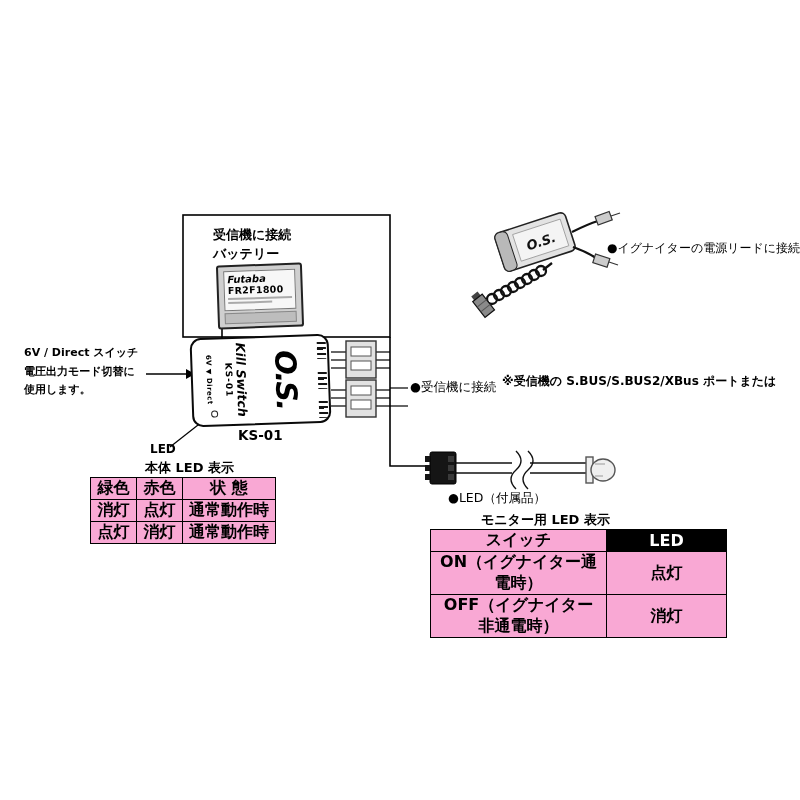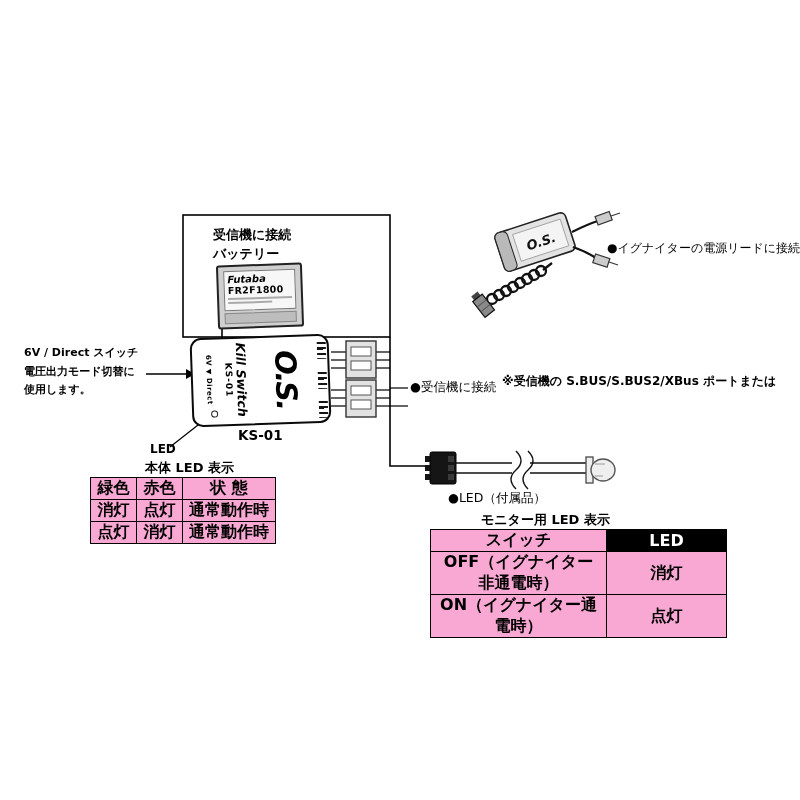--- a/index.html
+++ b/index.html
@@ -228,21 +228,21 @@
   </table>
 
 <div class="tbl-title" style="left:481px;top:511px">モニター用 LED 表示</div>
 <table class="tbl mon-tbl">
   <tbody>
       <tr>
     <th class="c1">スイッチ</th>
     <th class="c2 led-head">LED</th>
   </tr>
   <tr>
+    <td>ON（イグナイター通電時）</td>
+    <td>点灯</td>
+  </tr>
+  <tr>
     <td>OFF（イグナイター非通電時）</td>
     <td>消灯</td>
   </tr>
-  <tr>
-    <td>ON（イグナイター通電時）</td>
-    <td>点灯</td>
-  </tr>
 </tbody>
   </table>
 
 </body></html>

